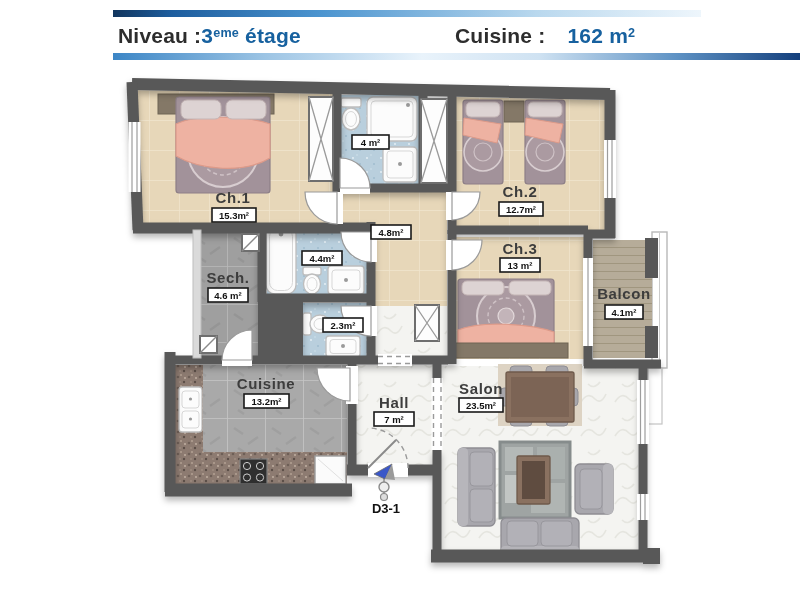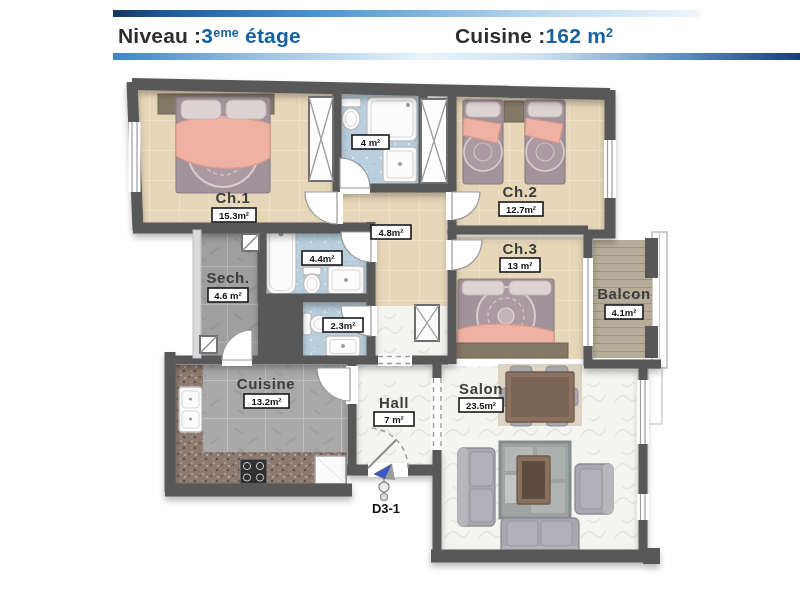--- a/index.html
+++ b/index.html
@@ -7,21 +7,21 @@
   .stage{position:relative;width:800px;height:600px;background:#fff;font-family:"Liberation Sans",sans-serif;padding-left:32px;}
   .hdr-bar-top{position:absolute;left:113px;top:10px;width:588px;height:7px;
     background:linear-gradient(to right,#12365e 0%,#1d5d9e 10%,#4b94cf 35%,#b9d8ee 72%,#eef6fc 100%);}
   .hdr-bar-bottom{position:absolute;left:113px;top:53px;width:687px;height:7px;
     background:linear-gradient(to right,#3c86c6 0%,#9cc4e4 22%,#e9f3fb 45%,#cfe2f2 62%,#5e92c4 82%,#143f7c 100%);}
   .hdr-text{position:absolute;top:24px;font-size:21px;font-weight:bold;color:#2d2d2d;letter-spacing:.2px;}
   .hdr-niveau{left:118px;}
   .hdr-surface{left:455px;}
   .blue{color:var(--accent,#17619f);}
   .hdr-text sup{font-size:60%;vertical-align:6px;font-weight:bold;}
-  .hdr-surface .val{}
+  .hdr-surface .val{margin-left:22px;}
   svg text{font-family:"Liberation Sans",sans-serif;}
   .room-name{font-size:15px;font-weight:bold;fill:#3d3d3d;letter-spacing:.6px;}
   .area-text{font-size:9.5px;font-weight:bold;fill:#111;}
   .area-box{fill:#ffffff;stroke:#1a1a1a;stroke-width:1.6;}
   .unit-text{font-size:13px;font-weight:bold;fill:#111;}
   .wall{stroke:var(--wall,#585858);fill:none;}
   .fixture{fill:#fcfcfc;stroke:#bdbdbd;stroke-width:1.3;}
   .fixture-inner{fill:none;stroke:#d7d7d7;stroke-width:1;}
   .leaf{fill:#ffffff;stroke:#9a9a9a;stroke-width:1.2;}
   .winline{stroke:#9d9d9d;stroke-width:1.2;}

